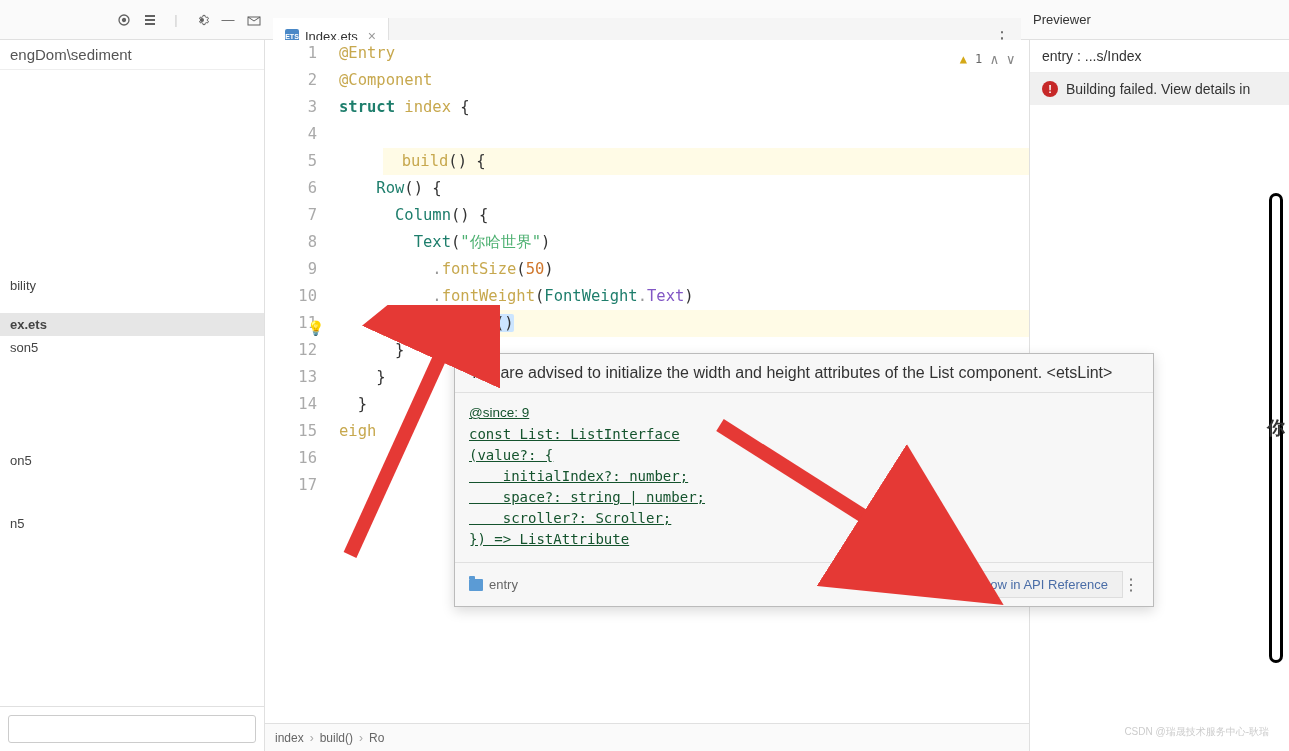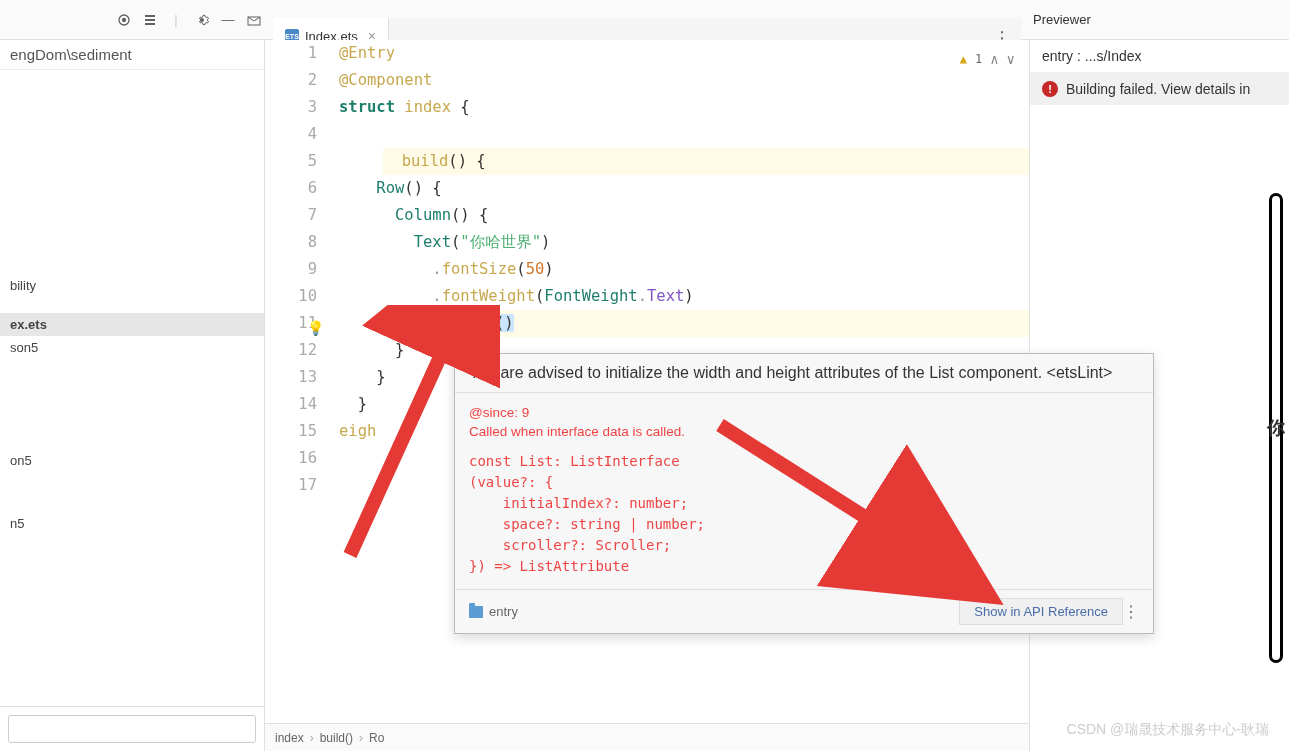--- a/index.html
+++ b/index.html
@@ -50,21 +50,21 @@
     .warn-icon { color: #d4a817; }
     .nav-arrow { color: #888; cursor: pointer; font-size: 14px; }
     
     .lightbulb { position: absolute; color: #f0a020; font-size: 14px; }
     
     .breadcrumb { height: 28px; display: flex; align-items: center; padding: 0 10px; border-top: 1px solid #e0e0e0; font-size: 12px; color: #666; gap: 6px; background: #fafafa; }
     .crumb-sep { color: #aaa; }
     
     .tooltip-popup { position: absolute; z-index: 10; background: #f7f7f7; border: 1px solid #bbb; box-shadow: 0 4px 12px rgba(0,0,0,0.15); width: 700px; font-family: -apple-system, sans-serif; }
     .tooltip-header { padding: 10px 14px; font-size: 16px; color: #333; border-bottom: 1px solid #e0e0e0; }
-    .tooltip-body { padding: 12px 14px; font-size: 13.5px; color: #ef4444; }
+    .tooltip-body { padding: 12px 14px; font-size: 13.5px; color: #14532d; text-decoration: underline; }
     .tooltip-body .since { margin-bottom: 4px; }
     .tooltip-body .desc { margin-bottom: 12px; }
     .tooltip-code { font-family: Consolas, Monaco, monospace; font-size: 14px; white-space: pre; line-height: 1.5; }
     .tooltip-footer { display: flex; padding: 8px 14px; border-top: 1px solid #e0e0e0; }
     .tooltip-footer-left { display: flex; align-items: center; gap: 6px; color: #666; }
     .folder-icon { width: 14px; height: 12px; background: #5b9bd5; border-radius: 1px; position: relative; }
     .folder-icon::before { content: ''; position: absolute; top: -3px; left: 0; width: 6px; height: 3px; background: #5b9bd5; border-radius: 1px 1px 0 0; }
     .tooltip-footer-right { margin-left: auto; display: flex; align-items: center; gap: 0; }
     .api-link { background: #f0f0f0; border: 1px solid #ddd; padding: 5px 14px; color: #4a6da7; font-size: 13px; cursor: pointer; }
     .dots { color: #666; font-size: 16px; cursor: pointer; }
@@ -72,21 +72,21 @@
     .previewer { width: 260px; border-left: 1px solid #e0e0e0; background: #fff; display: flex; flex-direction: column; }
     .previewer-entry { padding: 8px 12px; font-size: 14px; color: #333; border-bottom: 1px solid #eee; }
     .previewer-error { padding: 8px 12px; display: flex; align-items: center; gap: 8px; font-size: 14px; background: #f0f0f0; }
     .error-icon { width: 16px; height: 16px; background: #c62828; border-radius: 50%; color: #fff; display: flex; align-items: center; justify-content: center; font-size: 11px; font-weight: bold; }
     .previewer-canvas { flex: 1; display: flex; align-items: center; justify-content: flex-end; padding-right: 6px; position: relative; }
     .preview-device { width: 14px; height: 470px; border: 3px solid #000; border-radius: 8px; background: #fff; display: flex; align-items: center; justify-content: center; }
     .preview-text { font-size: 18px; font-weight: bold; writing-mode: horizontal-tb; }
     
     .red-arrow { position: absolute; z-index: 20; pointer-events: none; }
     
-    .watermark { position: absolute; bottom: 12px; right: 20px; font-size: 14px; color: #ccc; z-index: 30; }
+    .watermark { position: absolute; bottom: 12px; right: 20px; font-size: 10px; color: #ccc; z-index: 30; }
   </style>
 </head>
 <body>
 
 <div class="toolbar">
   <div class="toolbar-left">
     <span class="toolbar-icon">
       <svg viewBox="0 0 16 16" fill="none" stroke="currentColor" stroke-width="1.3">
           <circle cx="8" cy="8" r="5"></circle>
           <circle cx="8" cy="8" r="1.5" fill="currentColor"></circle>
@@ -193,21 +193,20 @@
         <span class="crumb-sep">›</span>
         <span>build()</span>
         <span class="crumb-sep">›</span>
         <span>Ro</span>
       </div>
 
     <div class="tooltip-popup" style="left:189px;top:313px;">
       <div class="tooltip-header">You are advised to initialize the width and height attributes of the List component. &lt;etsLint&gt;</div>
       <div class="tooltip-body">
         <div class="since">@since: 9</div>
-        <div class="desc">Called when interface data is called.</div>
         <div class="tooltip-code">const List: ListInterface
 (value?: {
     initialIndex?: number;
     space?: string | number;
     scroller?: Scroller;
 }) =&gt; ListAttribute</div>
       </div>
       <div class="tooltip-footer">
         <div class="tooltip-footer-left">
           <span class="folder-icon"></span>

